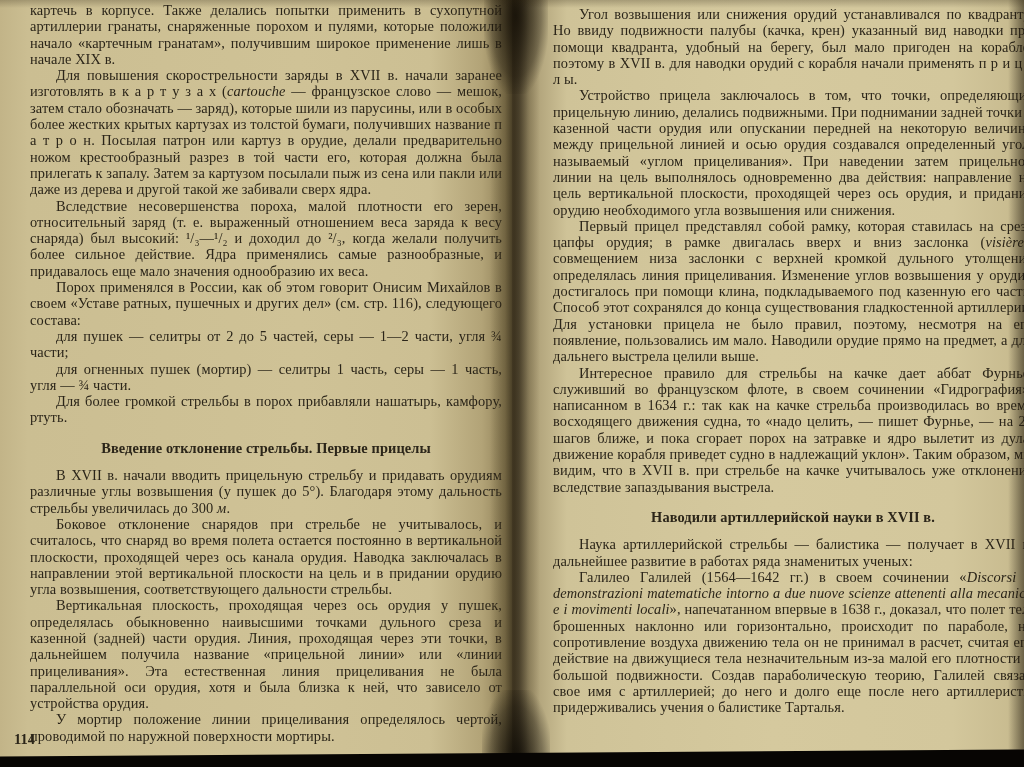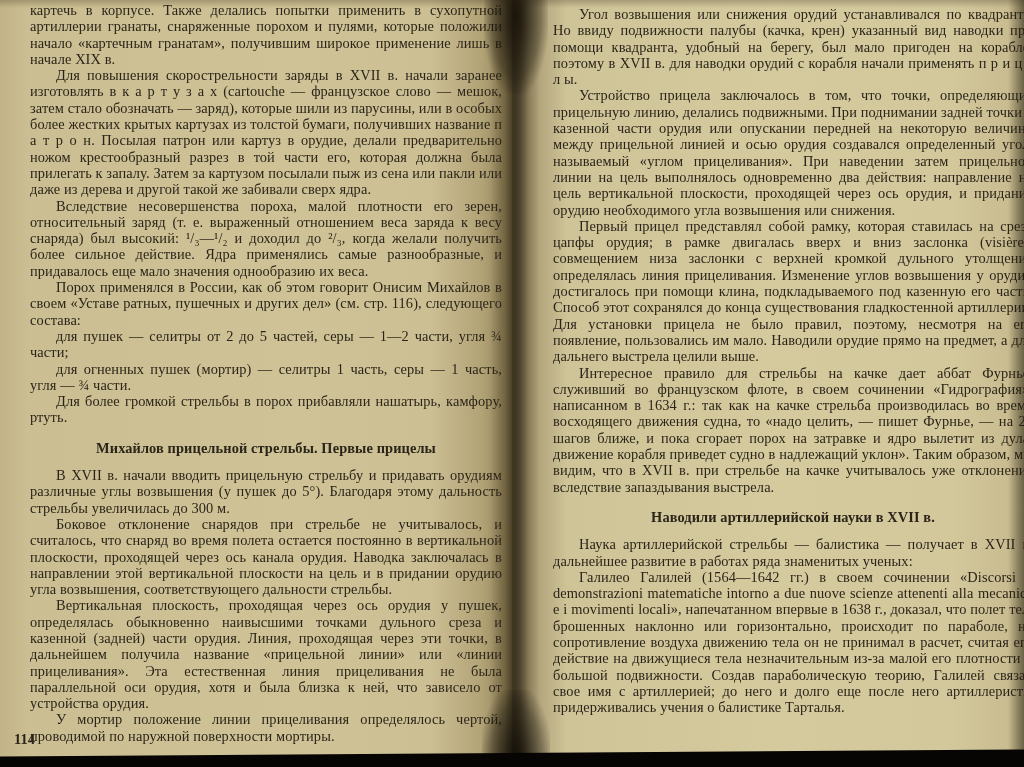--- a/index.html
+++ b/index.html
@@ -37,21 +37,21 @@
   .text-col.right { left: 41px; top: 6px;  width: 480px; }
   .bpara { margin: 0; }
   .bpara.indent { text-indent: 26px; }
   .bhead {
     margin: 14px 0 11px 0;
     font-size: 14.4px;
     font-weight: bold;
     text-align: center;
     text-indent: 0;
   }
-  .it { }
+  .it { font-style: italic; }
   .pnum {
     position: absolute;
     font-weight: bold;
     font-size: 14.5px;
     color: #2b2519;
   }
   .pnum-left  { left: 14px;  top: 731px; }
   .pnum-right { left: 493px; top: 748px; }
   .gutter {
     position: absolute; left: 490px; top: 0;
@@ -103,21 +103,21 @@
 
   <div class="page page-left">
     <div class="text-col left">
         <p class="bpara"><span>картечь в корпусе. Также делались попытки применить в сухопутной артиллерии гранаты, снаряженные порохом и пулями, которые положили начало «картечным гранатам», получившим широкое применение лишь в начале XIX в.</span></p>
         <p class="bpara indent"><span>Для повышения скорострельности заряды в XVII в. начали заранее изготовлять в к а р т у з а х (</span><span class="it">cartouche</span><span> — французское слово — мешок, затем стало обозначать — заряд), которые шили из парусины, или в особых более жестких крытых картузах из толстой бумаги, получивших название п а т р о н. Посылая патрон или картуз в орудие, делали предварительно ножом крестообразный разрез в той части его, которая должна была прилегать к запалу. Затем за картузом посылали пыж из сена или пакли или даже из дерева и другой такой же забивали сверх ядра.</span></p>
         <p class="bpara indent"><span>Вследствие несовершенства пороха, малой плотности его зерен, относительный заряд (т. е. выраженный отношением веса заряда к весу снаряда) был высокий: ¹/₃—¹/₂ и доходил до ²/₃, когда желали получить более сильное действие. Ядра применялись самые разнообразные, и придавалось еще мало значения однообразию их веса.</span></p>
         <p class="bpara indent"><span>Порох применялся в России, как об этом говорит Онисим Михайлов в своем «Уставе ратных, пушечных и других дел» (см. стр. 116), следующего состава:</span></p>
         <p class="bpara indent"><span>для пушек — селитры от 2 до 5 частей, серы — 1—2 части, угля ¾ части;</span></p>
         <p class="bpara indent"><span>для огненных пушек (мортир) — селитры 1 часть, серы — 1 часть, угля — ¾ части.</span></p>
         <p class="bpara indent"><span>Для более громкой стрельбы в порох прибавляли нашатырь, камфору, ртуть.</span></p>
-        <h2 class="bhead"><span>Михайлов прицельной стрельбы. Первые прицелы</span></h2>
+        <h2 class="bhead"><span>Введение отклонение стрельбы. Первые прицелы</span></h2>
         <p class="bpara indent"><span>В XVII в. начали вводить прицельную стрельбу и придавать орудиям различные углы возвышения (у пушек до 5°). Благодаря этому дальность стрельбы увеличилась до 300 </span><span class="it">м</span><span>.</span></p>
         <p class="bpara indent"><span>Боковое отклонение снарядов при стрельбе не учитывалось, и считалось, что снаряд во время полета остается постоянно в вертикальной плоскости, проходящей через ось канала орудия. Наводка заключалась в направлении этой вертикальной плоскости на цель и в придании орудию угла возвышения, соответствующего дальности стрельбы.</span></p>
         <p class="bpara indent"><span>Вертикальная плоскость, проходящая через ось орудия у пушек, определялась обыкновенно наивысшими точками дульного среза и казенной (задней) части орудия. Линия, проходящая через эти точки, в дальнейшем получила название «прицельной линии» или «линии прицеливания». Эта естественная линия прицеливания не была параллельной оси орудия, хотя и была близка к ней, что зависело от устройства орудия.</span></p>
         <p class="bpara indent"><span>У мортир положение линии прицеливания определялось чертой, проводимой по наружной поверхности мортиры.</span></p>
       </div>
     <div class="pnum pnum-left">114</div>
   </div>
 
   <div class="page page-right">
     <div class="text-col right">

